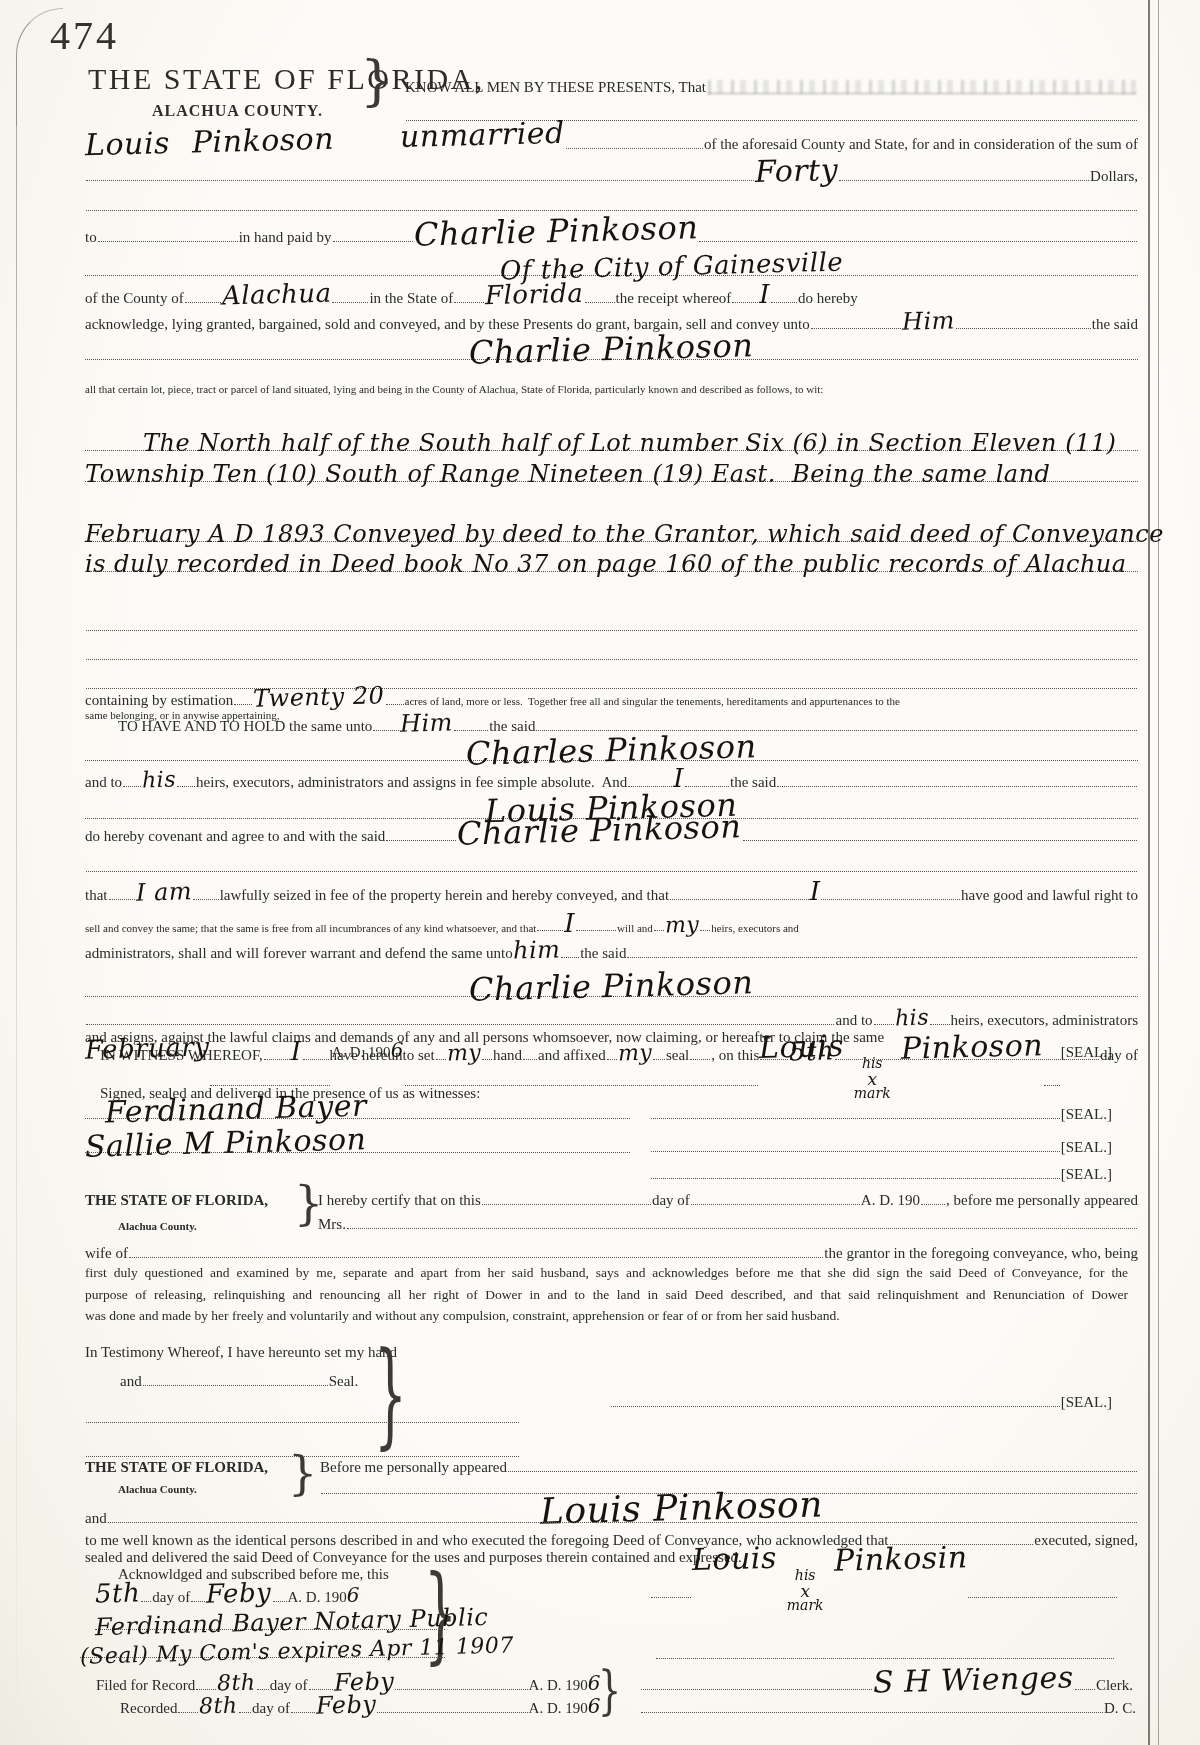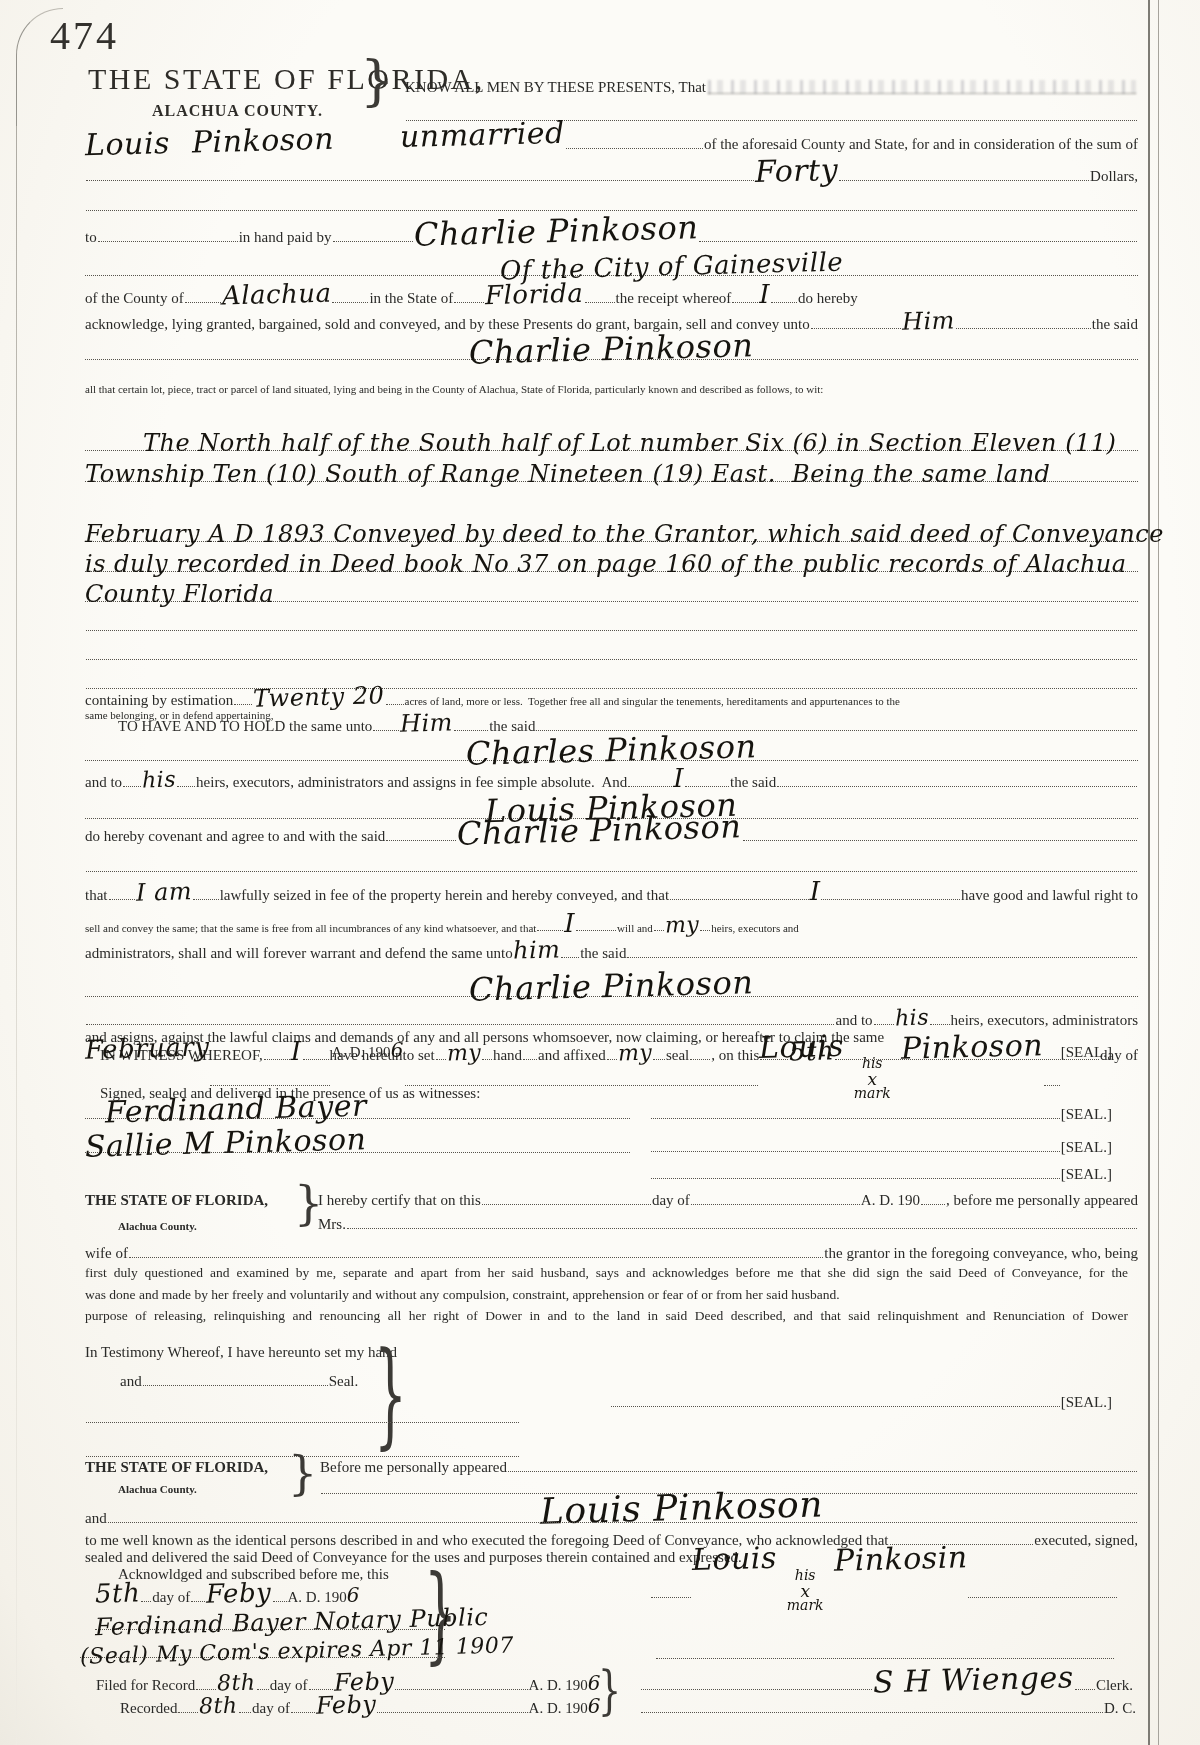--- a/index.html
+++ b/index.html
@@ -126,43 +126,40 @@
   </div>
   <div class="r ru" style="left:85px;right:62px;bottom:1263px">
     <span class="h h24">Township Ten (10) South of Range Nineteen (19) East.  Being the same land</span>
   </div>
   <div class="r ru" style="left:85px;right:62px;bottom:1203px">
     <span class="h h24">February A D 1893 Conveyed by deed to the Grantor, which said deed of Conveyance</span>
   </div>
   <div class="r ru" style="left:85px;right:62px;bottom:1173px">
     <span class="h h24">is duly recorded in Deed book No 37 on page 160 of the public records of Alachua</span>
   </div>
-  <div class="r ru" style="left:85px;right:62px;bottom:1143px">
-    <span class="h h24">County Florida</span>
-  </div>
 
   <div class="r" style="left:85px;right:62px;bottom:1111px">
       <span class="f"></span>
     </div>
   <div class="r" style="left:85px;right:62px;bottom:1082px">
       <span class="f"></span>
     </div>
   <div class="r" style="left:85px;right:62px;bottom:1053px">
       <span class="f"></span>
     </div>
 
   <div class="r" style="left:85px;right:62px;bottom:1037px">
     <span class="p">containing by estimation</span>
     <span class="f" style="flex:0 0 18px"></span>
     <span class="h h24 tilt">Twenty 20</span>
     <span class="f" style="flex:0 0 18px"></span>
     <span class="p sm">acres of land, more or less.  Together free all and singular the tenements, hereditaments and appurtenances to the</span>
   </div>
   <div class="r" style="left:85px;right:62px;bottom:1024px">
-    <span class="p sm">same belonging, or in defend appertaining,</span>
+    <span class="p sm">same belonging, or in anywise appertaining,</span>
   </div>
   <div class="r" style="left:118px;right:62px;bottom:1011px">
     <span class="p">TO HAVE AND TO HOLD the same unto</span>
     <span class="f" style="flex:0 0 26px"></span>
     <span class="h h24 tilt">Him</span>
     <span class="f" style="flex:0 0 34px"></span>
     <span class="p">the said</span>
     <span class="f"></span>
   </div>
 
@@ -335,22 +332,22 @@
     <span class="p">the grantor in the foregoing conveyance, who, being</span>
   </div>
 
   <div class="r" style="left:318px;right:62px;bottom:513px">
     <span class="p">Mrs.</span>
     <span class="f"></span>
   </div>
 
   <div class="para">
     <div class="pl jl">first duly questioned and examined by me, separate and apart from her said husband, says and acknowledges before me that she did sign the said Deed of Conveyance, for the</div>
+    <div class="pl jl">purpose of releasing, relinquishing and renouncing all her right of Dower in and to the land in said Deed described, and that said relinquishment and Renunciation of Dower</div>
     <div class="pl">was done and made by her freely and voluntarily and without any compulsion, constraint, apprehension or fear of or from her said husband.</div>
-    <div class="pl jl">purpose of releasing, relinquishing and renouncing all her right of Dower in and to the land in said Deed described, and that said relinquishment and Renunciation of Dower</div>
   </div>
 
   <div class="r" style="left:85px;bottom:385px">
     <span class="p">In Testimony Whereof, I have hereunto set my hand</span>
   </div>
   <div class="r" style="left:120px;width:300px;bottom:356px">
     <span class="p">and</span>
     <span class="f" style="flex:0 0 185px"></span>
     <span class="p">Seal.</span>
   </div>

